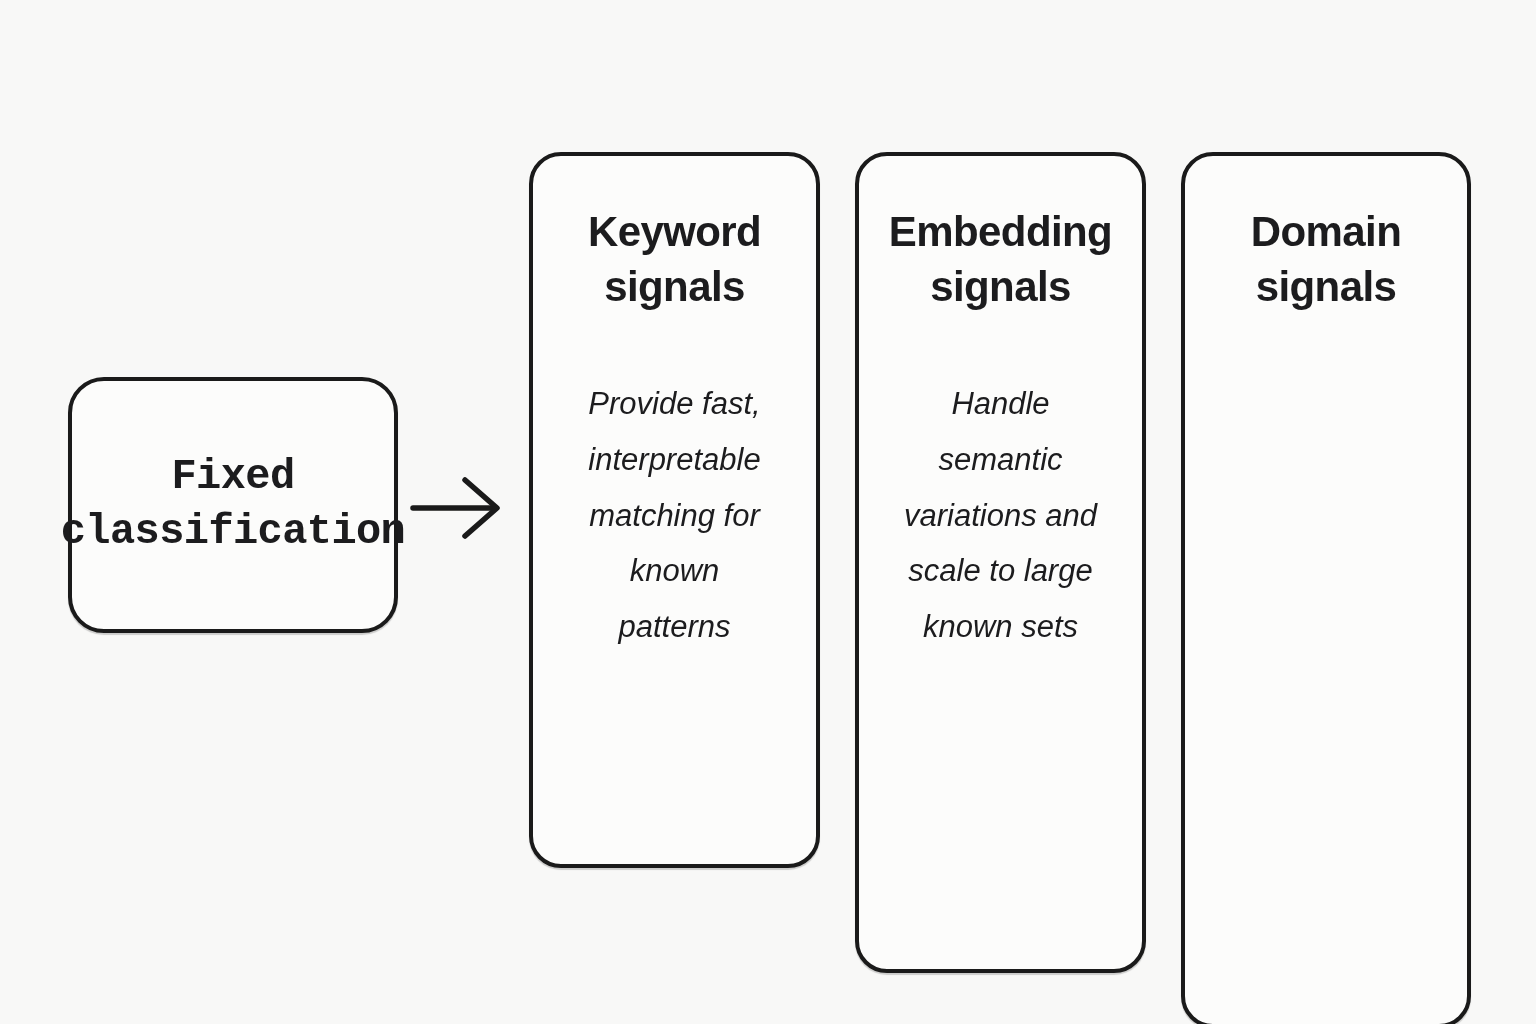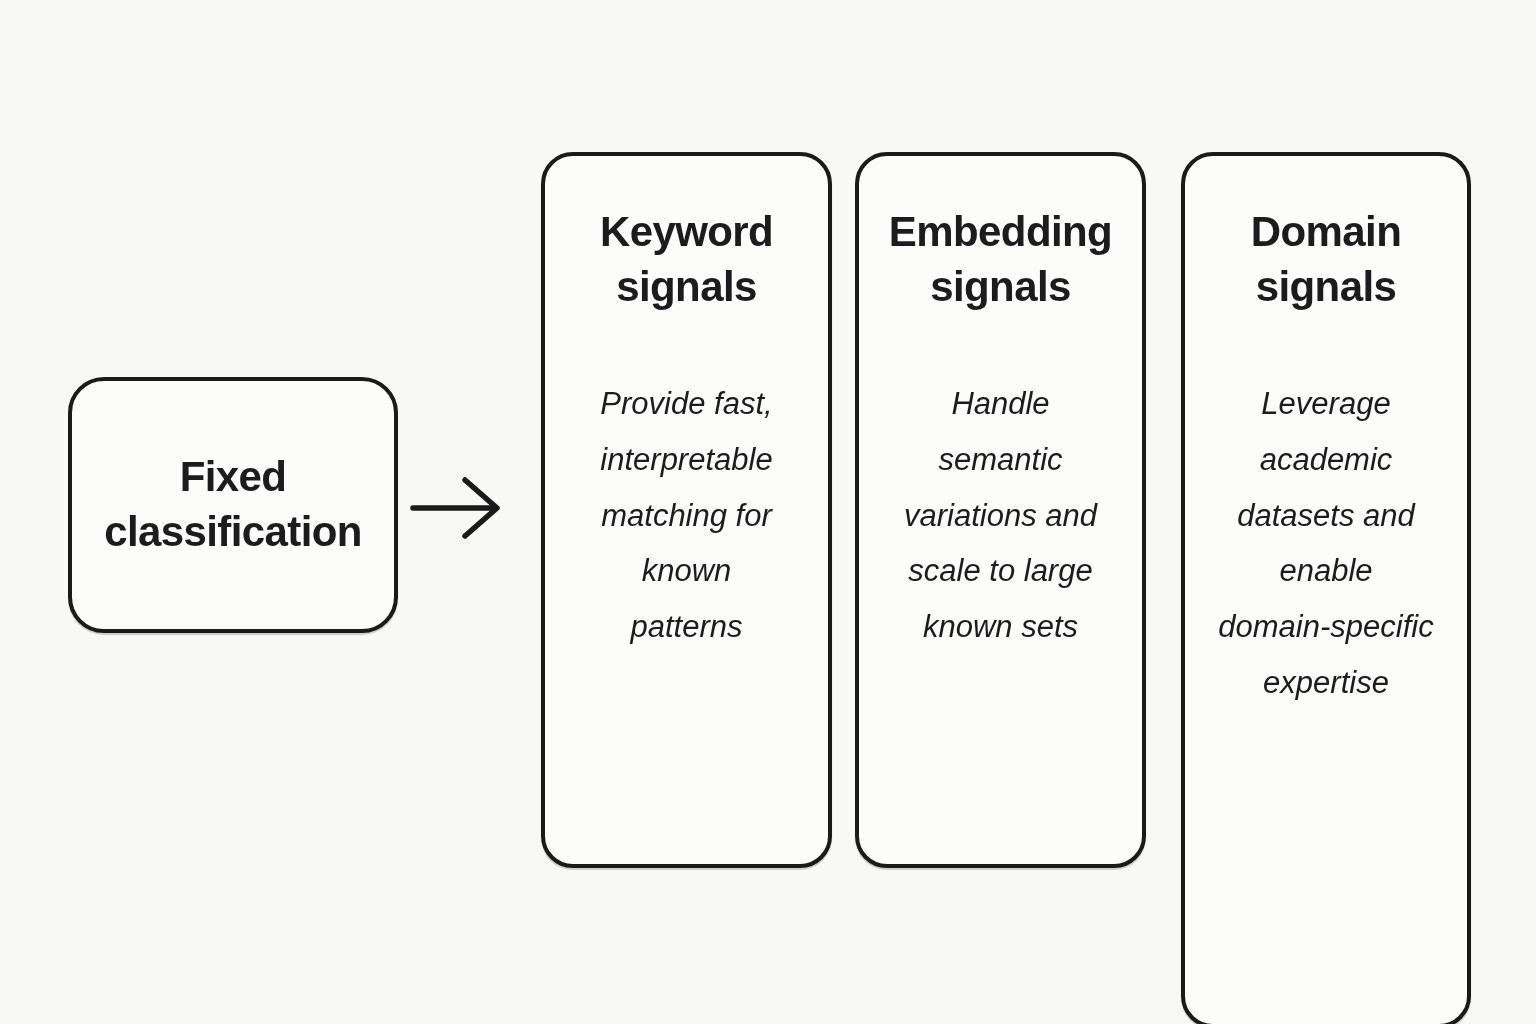--- a/index.html
+++ b/index.html
@@ -23,41 +23,42 @@
     border: 4px solid var(--border);
     box-shadow: 0 2px 1px rgba(0,0,0,0.18);
   }
   .source-box {
     left: 68px; top: 377px;
     width: 330px; height: 256px;
     border-radius: 36px;
     display: flex;
     align-items: center;
     justify-content: center;
+    font-family: Liberation Mono, monospace;
   }
   .source-label {
     font-size: 42px;
     font-weight: 700;
     line-height: 1.3;
     letter-spacing: -0.6px;
     text-align: center;
     white-space: pre-line;
   }
   .arrow {
     position: absolute;
     left: 409px; top: 468px;
     width: 98px; height: 80px;
   }
   .card {
     border-radius: 32px;
     text-align: center;
     padding: 48px 16px 0 16px;
   }
-  .card-1 { left: 529px; top: 152px; width: 291px; height: 716px; position: absolute; margin-left: 12px; }
-  .card-2 { left: 855px; top: 152px; width: 291px; height: 716px; position: absolute; }
+  .card-1 { left: 529px; top: 152px; width: 291px; height: 716px; position: absolute; }
+  .card-2 { left: 855px; top: 152px; width: 291px; height: 821px; position: absolute; }
   .card-3 { left: 1181px; top: 152px; width: 290px; height: 876px; position: absolute; }
   .card-title {
     font-size: 42px;
     font-weight: 700;
     line-height: 1.31;
     letter-spacing: -0.6px;
     white-space: pre-line;
   }
   .card-body {
     margin-top: 62px;
@@ -99,19 +100,13 @@
   <div class="card-body">Handle
 semantic
 variations and
 scale to large
 known sets</div>
 </div>
 
 <div class="node card card-3">
   <div class="card-title">Domain
 signals</div>
-  <div class="card-body">Leverage
-academic
-datasets and
-enable
-domain-specific
-expertise</div>
 </div>
 
 </body></html>

